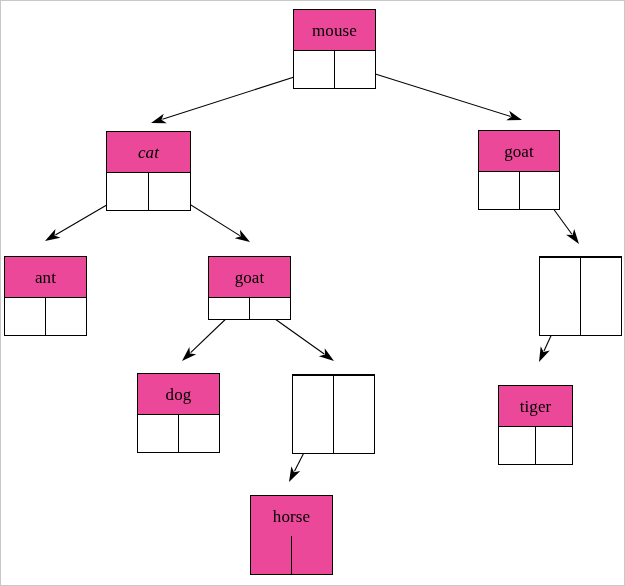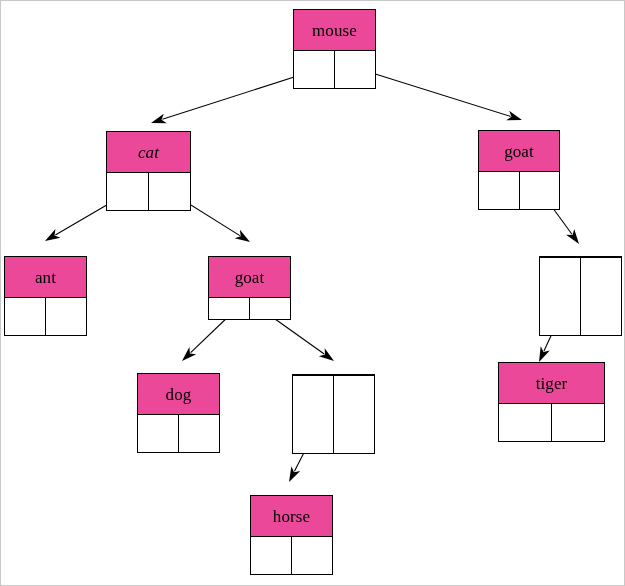--- a/index.html
+++ b/index.html
@@ -149,28 +149,28 @@
           <div class="cell left-cell"></div>
           <div class="cell right-cell"></div>
         </div>
       </div>
       <div class="node" style="left: 291px; top: 373px; width: 83px; height: 80px;">
         <div class="node-cells">
           <div class="cell left-cell"></div>
           <div class="cell right-cell"></div>
         </div>
       </div>
-      <div class="node" style="left: 497px; top: 361px; width: 107px; height: 80px;">
+      <div class="node" style="left: 497px; top: 384px; width: 75px; height: 80px;">
         <div class="node-label" style="height: 40px;">tiger</div>
         <div class="node-cells">
           <div class="cell left-cell"></div>
           <div class="cell right-cell"></div>
         </div>
       </div>
-      <div class="node" style="left: 249px; top: 494px; width: 83px; height: 80px;">
+      <div class="node" style="left: 249px; top: 494px; width: 83px; height: 80px; align-items: center;">
         <div class="node-label" style="height: 40px;">horse</div>
         <div class="node-cells">
           <div class="cell left-cell"></div>
           <div class="cell right-cell"></div>
         </div>
       </div>
     </div>
 
 </div>
 

